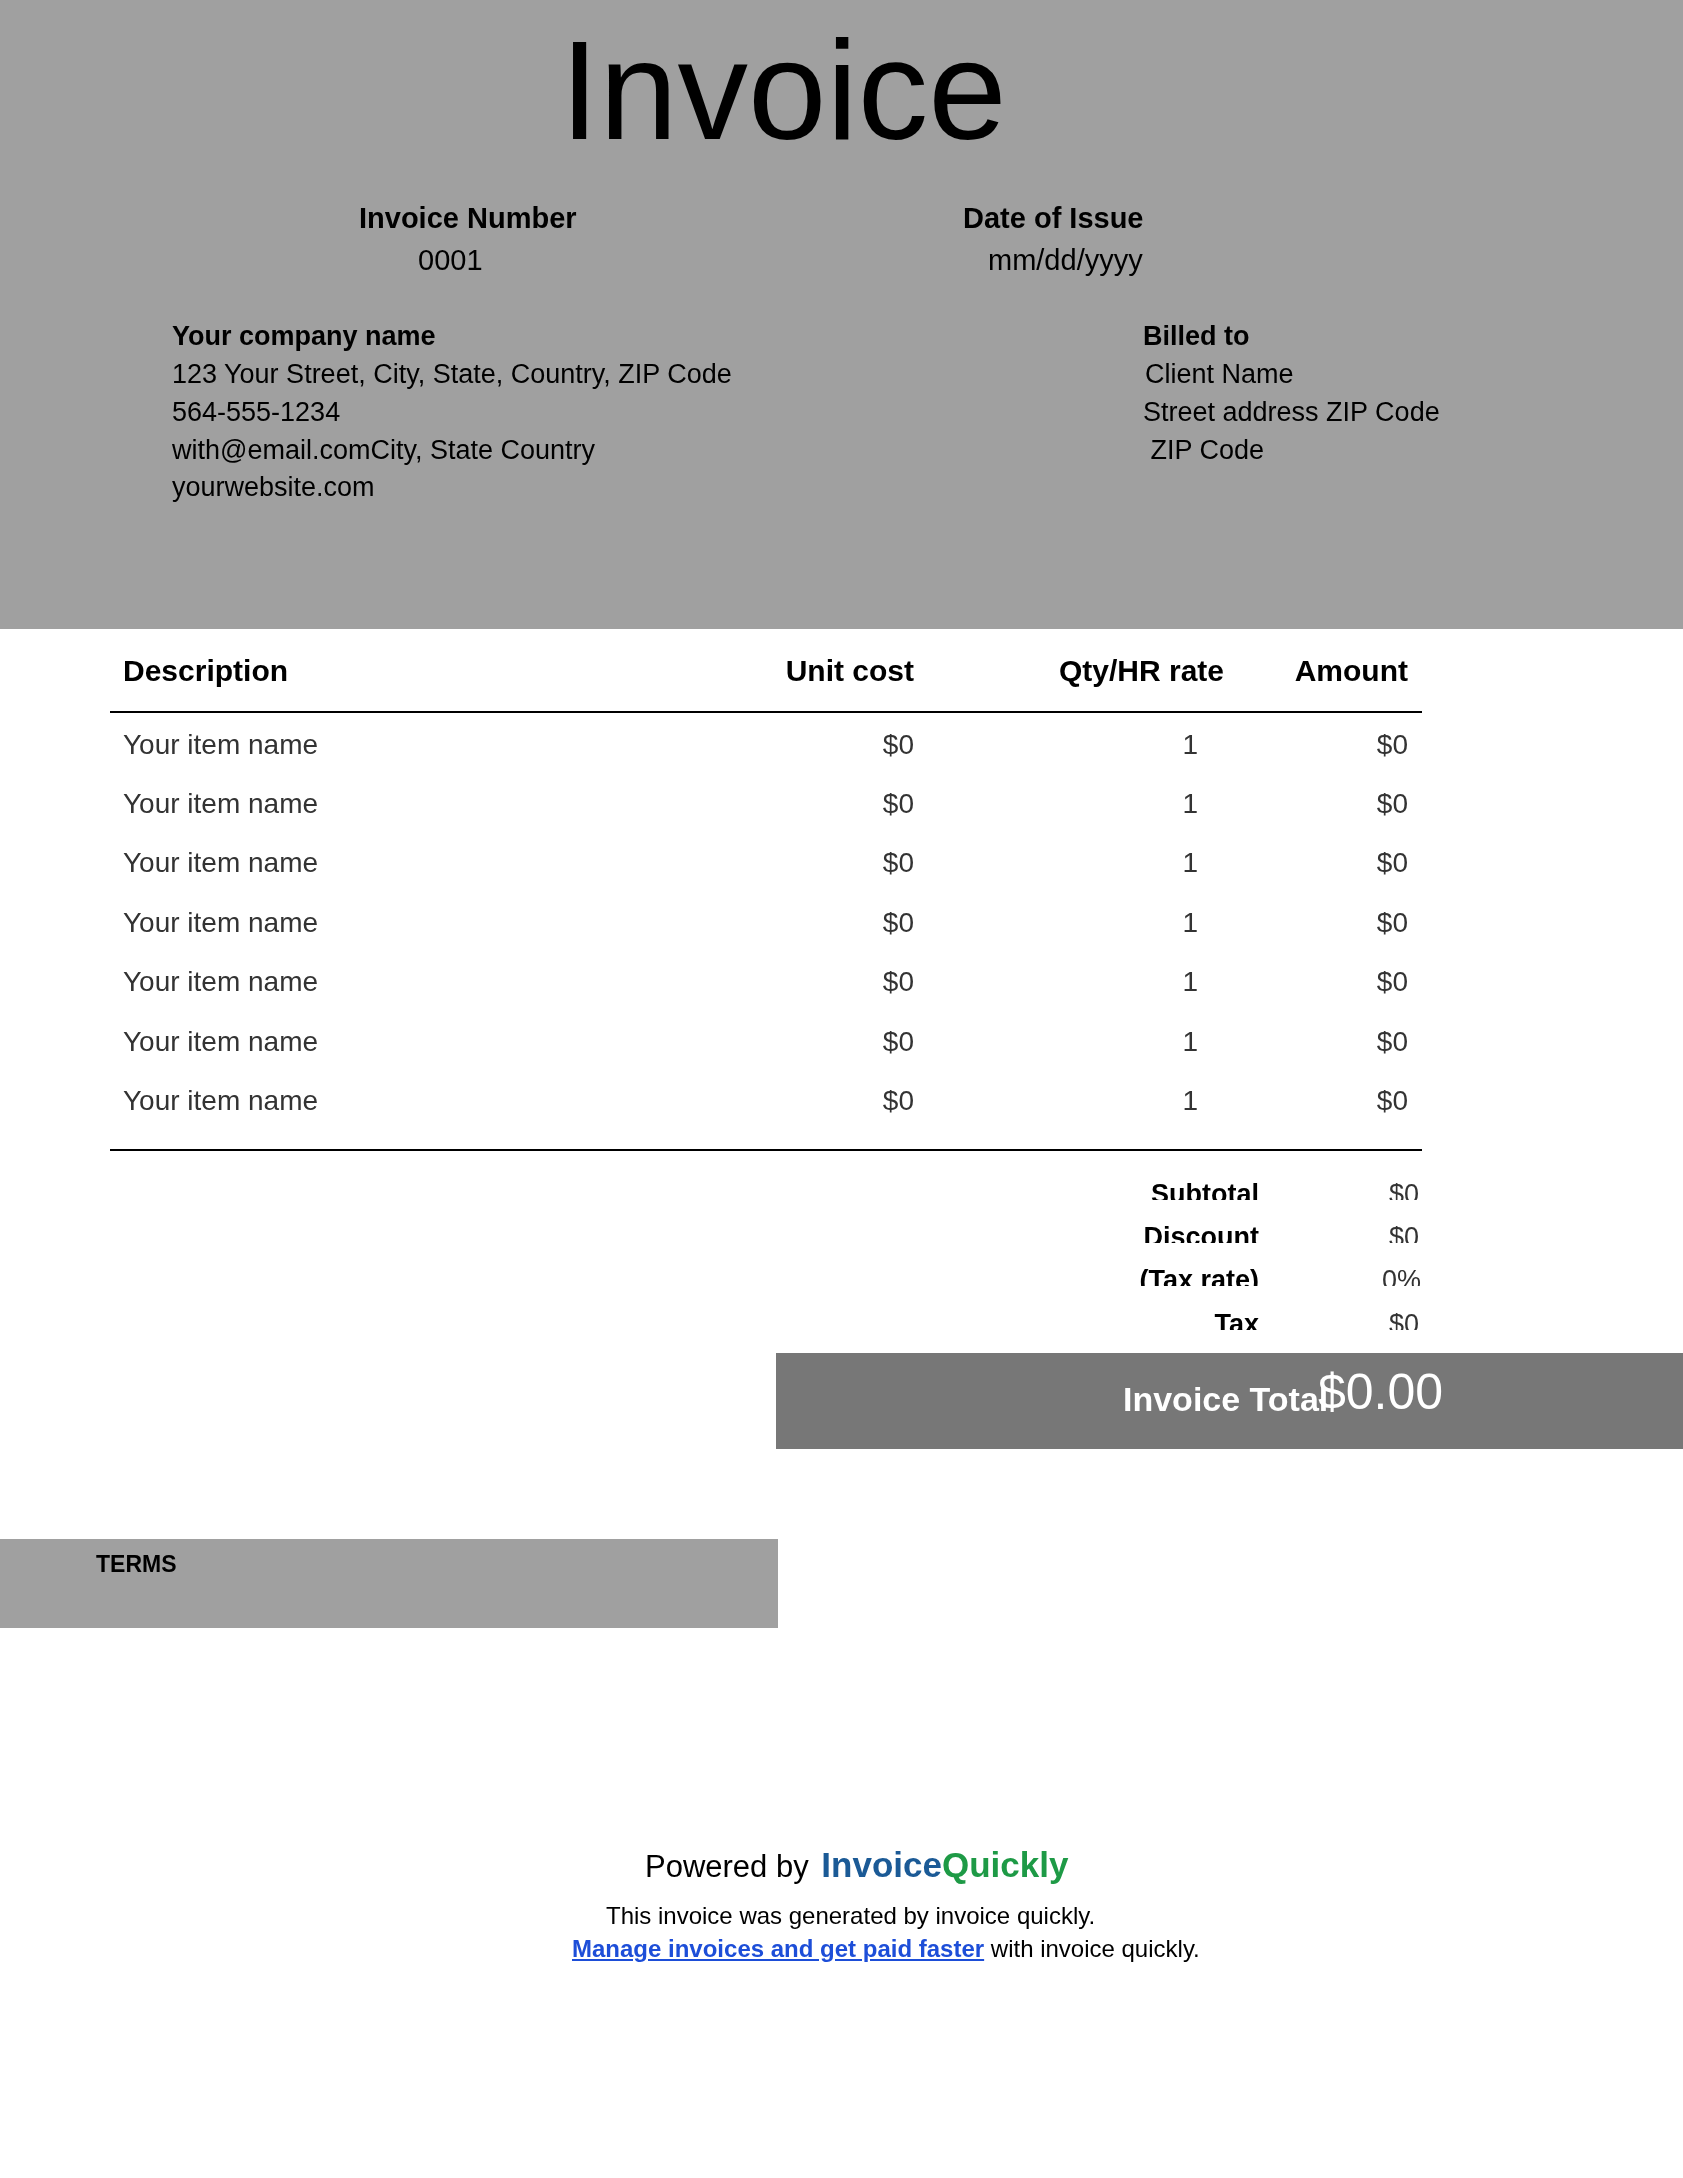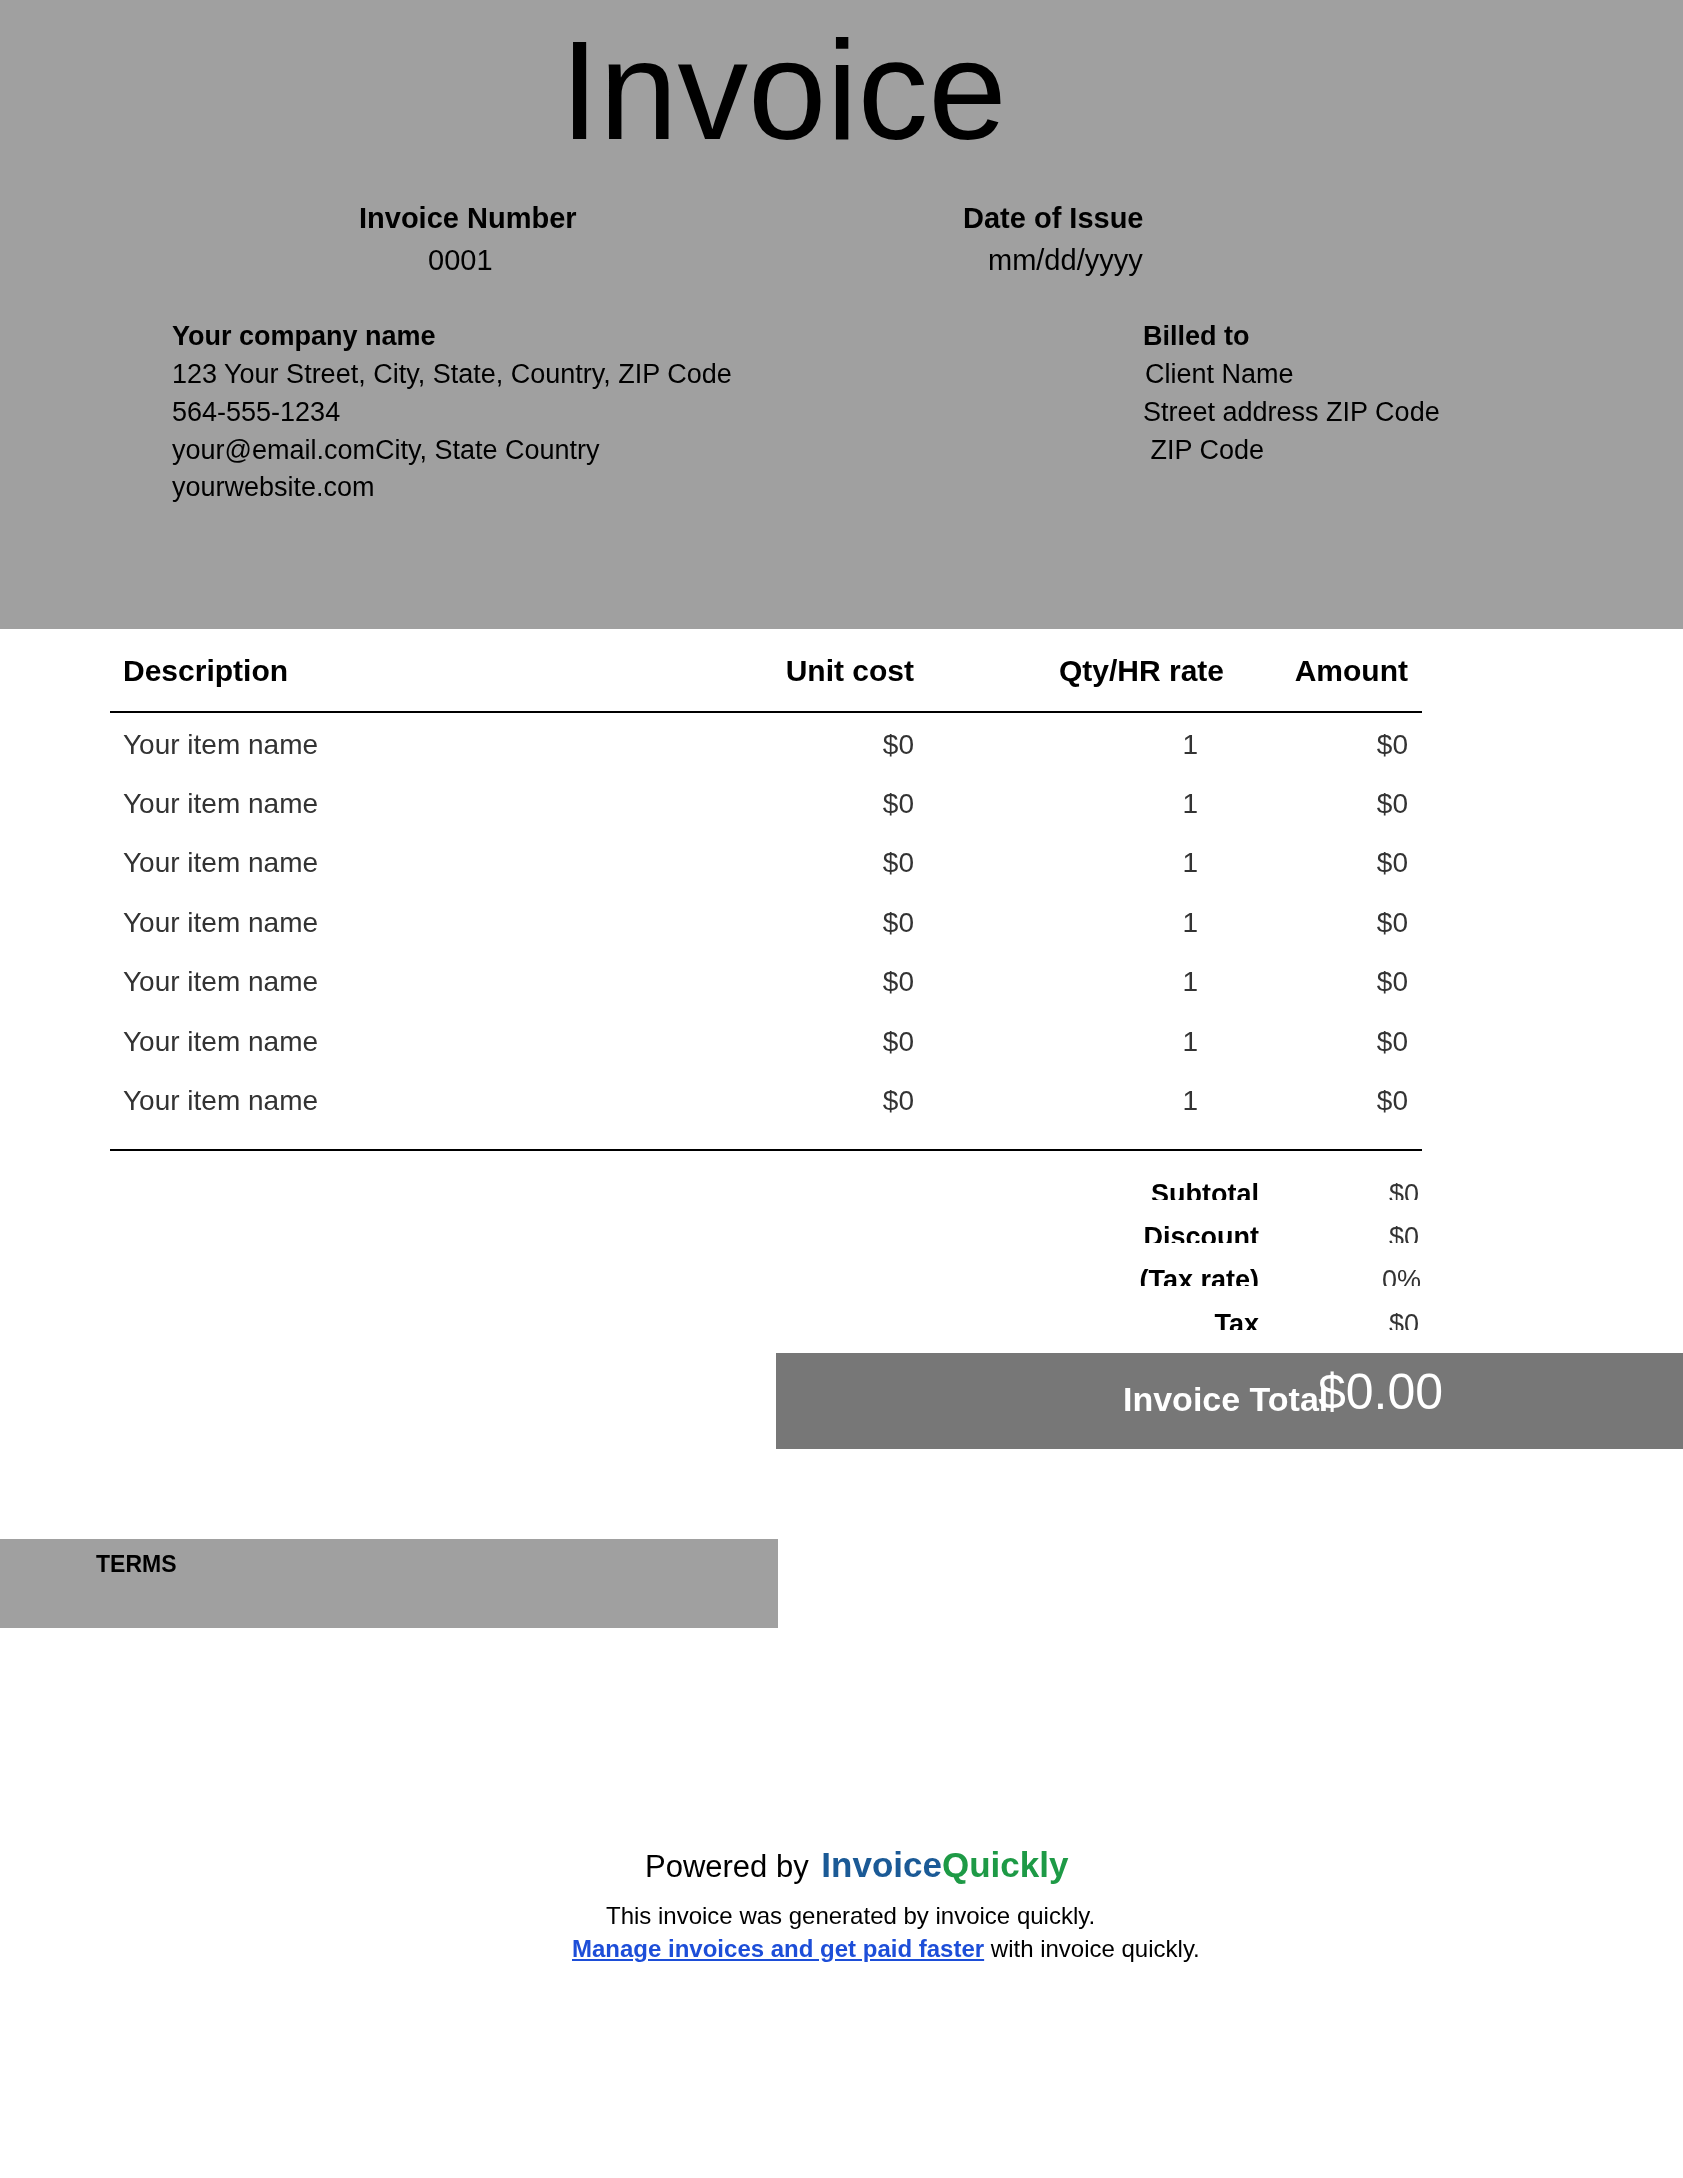--- a/index.html
+++ b/index.html
@@ -21,28 +21,28 @@
   .logo-a { color: #1b5a96; font-weight: bold; }
   .logo-b { color: #1e9a46; font-weight: bold; text-align: right; }
 </style>
 </head>
 <body>
 
 <div class="header"></div>
 <div class="abs title">Invoice</div>
 
 <div class="abs lbl-b" style="left:359px; top:202px;">Invoice Number</div>
-<div class="abs txt" style="left:418px; top:244px; font-size:29px;margin-left:10px;">0001</div>
+<div class="abs txt" style="left:418px; top:244px; font-size:29px;">0001</div>
 <div class="abs lbl-b" style="left:963px; top:202px;">Date of Issue</div>
 <div class="abs txt" style="left:988px; top:244px; font-size:29px;">mm/dd/yyyy</div>
 
 <div class="abs lbl-b" style="left:172px; top:321px; font-size:27px;">Your company name</div>
 <div class="abs txt" style="left:172px; top:359px;">123 Your Street, City, State, Country, ZIP Code</div>
 <div class="abs txt" style="left:172px; top:397px;">564-555-1234</div>
-<div class="abs txt" style="left:172px; top:435px;">your@email.comCity, State Country</div>
+<div class="abs txt" style="left:172px; top:435px;">with@email.comCity, State Country</div>
 <div class="abs txt" style="left:172px; top:472px;">yourwebsite.com</div>
 
 <div class="abs lbl-b" style="left:1143px; top:321px; font-size:27px;">Billed to</div>
 <div class="abs txt" style="left:1145px; top:359px;">Client Name</div>
 <div class="abs txt" style="left:1143px; top:397px;">Street address ZIP Code</div>
 <div class="abs txt" style="left:1143px; top:435px; white-space:pre;"> ZIP Code</div>
 
 <div class="abs th" style="left:123px;">Description</div>
 <div class="abs th" style="right:769px;">Unit cost</div>
 <div class="abs th" style="right:459px;margin-left:28px;">Qty/HR rate</div>

